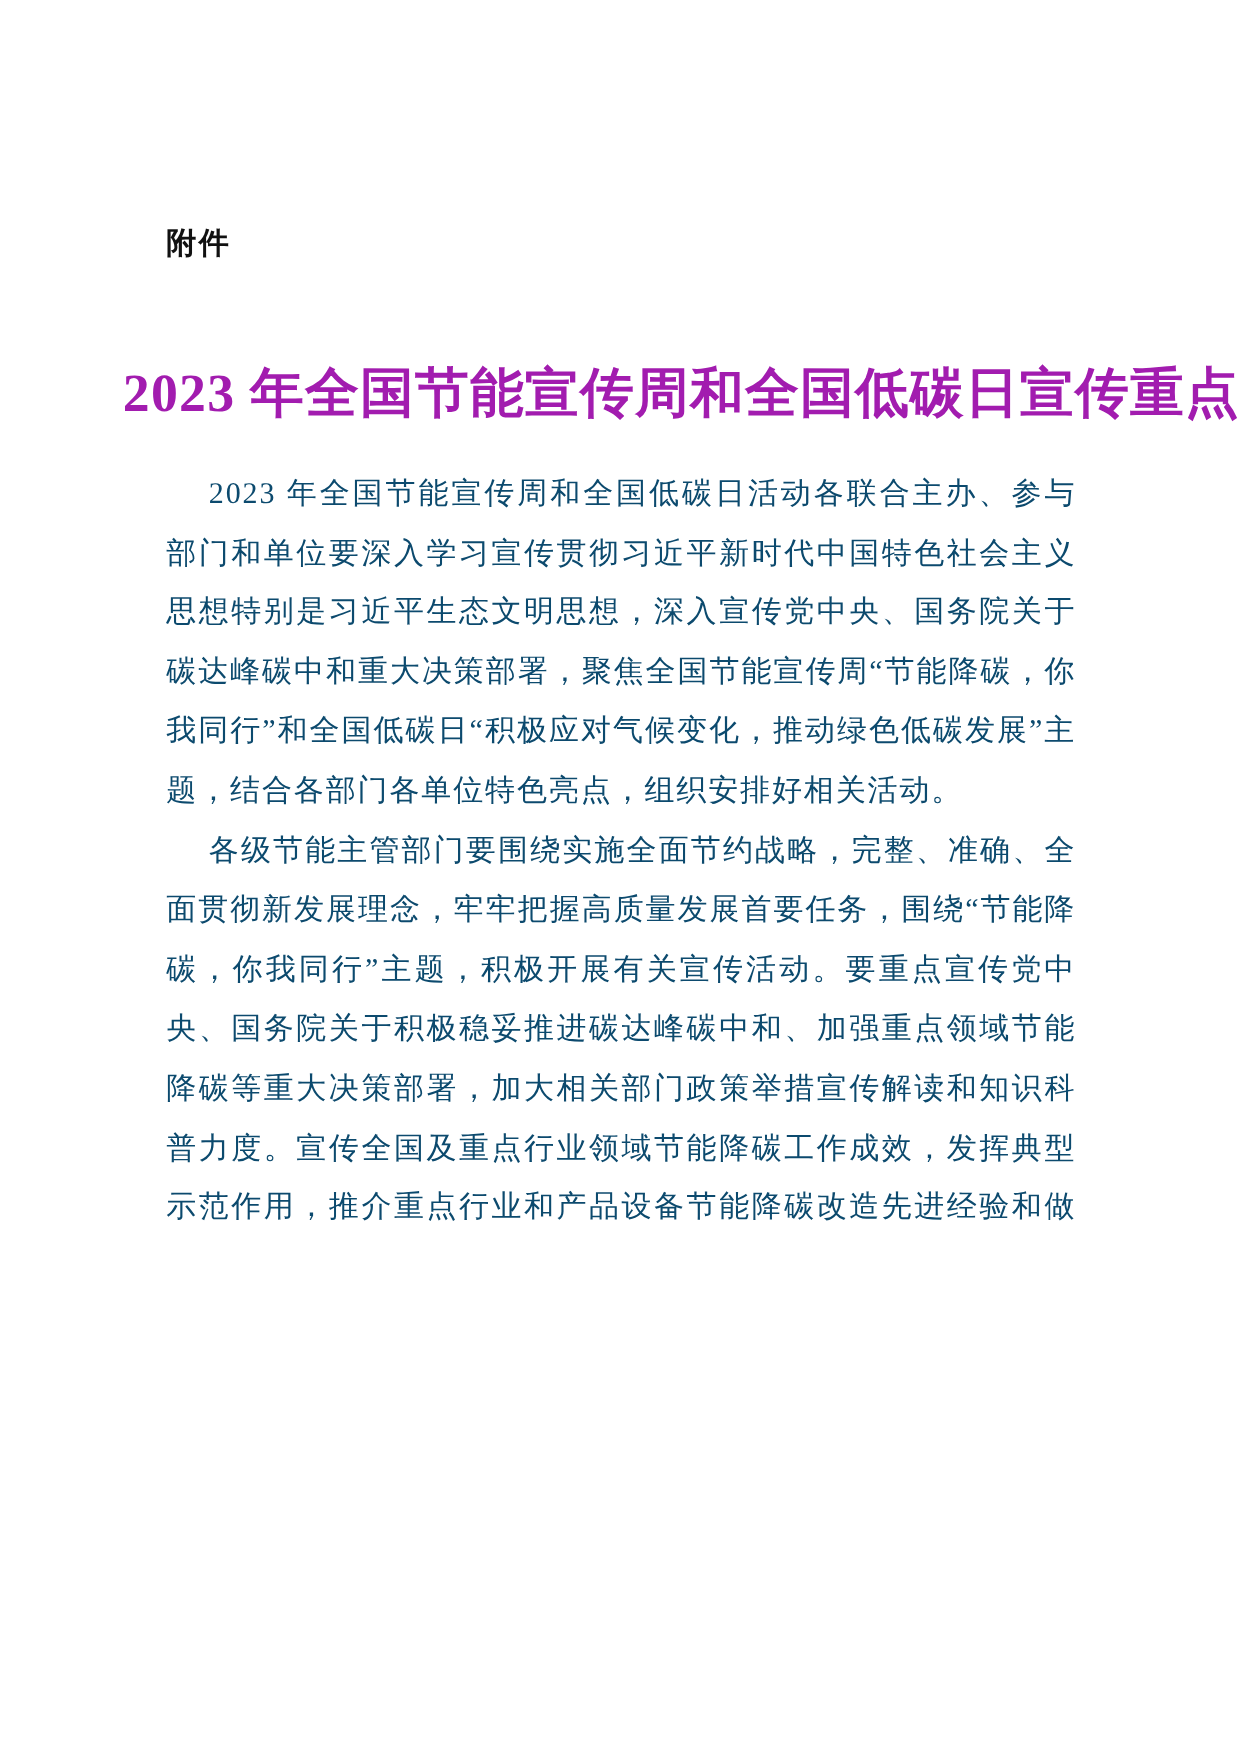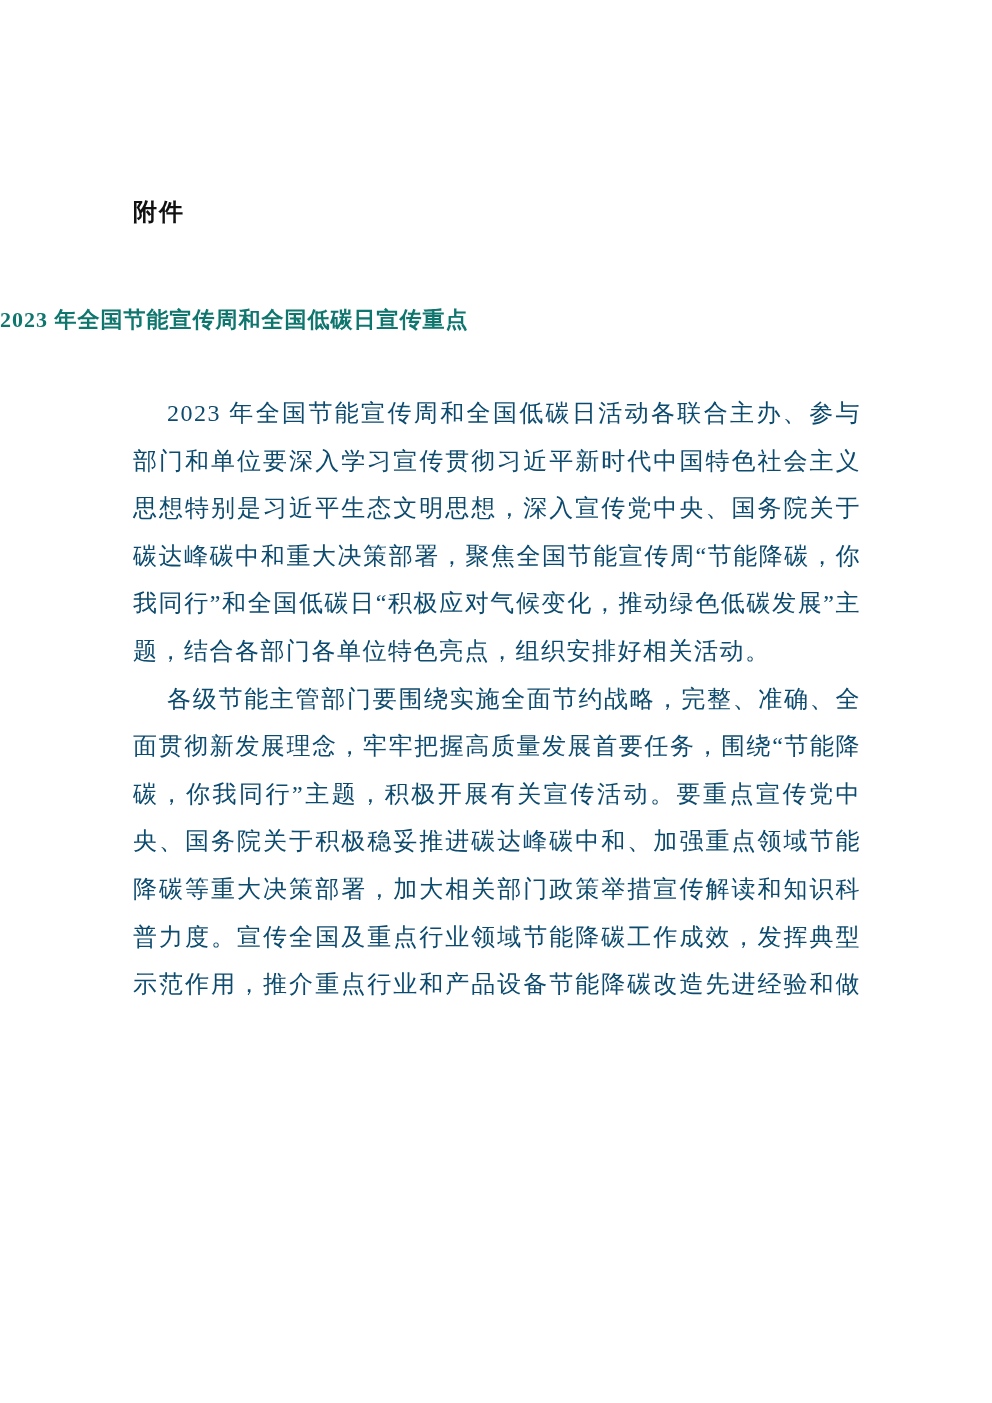--- a/index.html
+++ b/index.html
@@ -4,21 +4,21 @@
 <style>
   html, body {
     margin: 0;
     padding: 0;
     background: #ffffff;
   }
   .page {
     position: relative;
     width: 992px;
     height: 988px;
-    margin: 18px auto;
+    margin: 0 auto;
     background: #ffffff;
     overflow: hidden;
     font-family: "Liberation Serif", "DejaVu Serif", serif;
     color: #1a1a1a;
     border-radius: 14px;
   }
   .attachment-label {
     position: absolute;
     left: 133px;
     top: 178px;
@@ -26,26 +26,26 @@
     font-weight: bold;
     font-size: 24px;
     letter-spacing: 2px;
     color: #111111;
   }
   .doc-title {
     position: absolute;
     left: 0;
     top: 264px;
     width: 100%;
-    text-align: left;
+    text-align: right;
     font-weight: bold;
-    font-size: 22px;
+    font-size: 43px;
     line-height: 46px;
     letter-spacing: 1px;
-    color: #0f766e;
+    color: #a21caf;
     white-space: nowrap;
   }
   .doc-body {
     position: absolute;
     left: 133px;
     top: 372px;
     width: 728px;
     font-size: 24px;
     line-height: 47.6px;
     text-align: justify;

